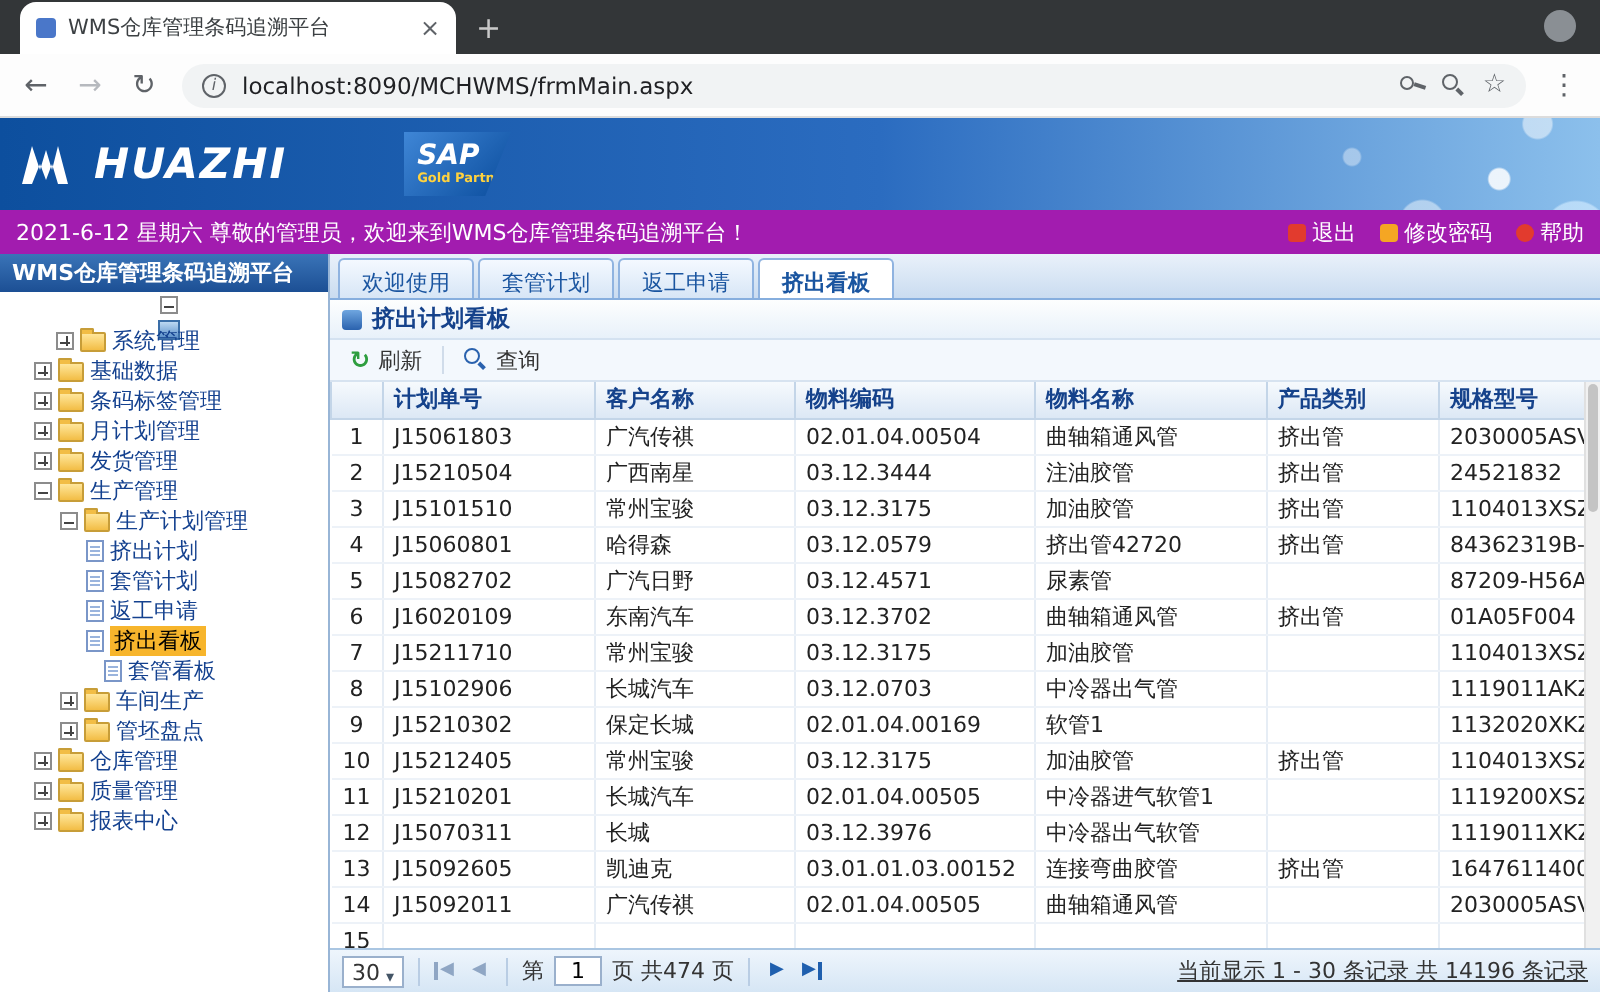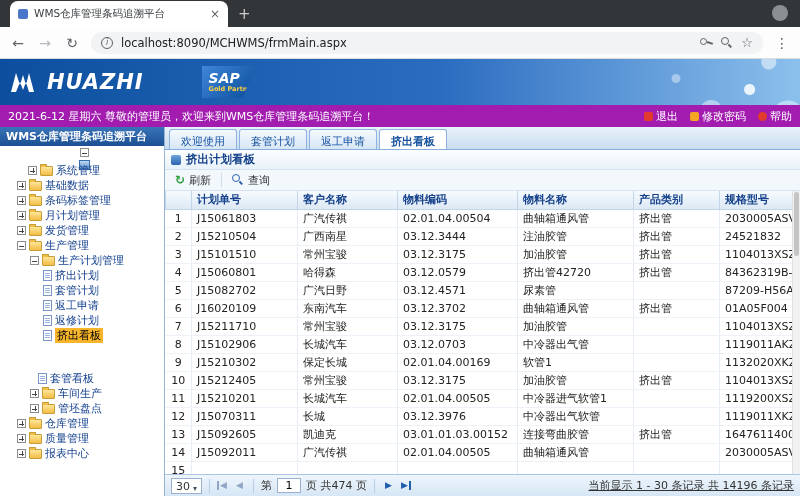--- a/index.html
+++ b/index.html
@@ -231,29 +231,25 @@
           <span class="tree-label">挤出计划</span>
         </div>
         <div class="tree-row" style="padding-left: 43px;">
           <span class="ic-doc"></span>
           <span class="tree-label">套管计划</span>
         </div>
         <div class="tree-row" style="padding-left: 43px;">
           <span class="ic-doc"></span>
           <span class="tree-label">返工申请</span>
         </div>
-        <div class="tree-row" style="padding-left: 43px;">
-          <span class="ic-doc"></span>
-          <span class="tree-label">返修计划</span>
-        </div>
         <div class="tree-row selected" style="padding-left: 43px;">
           <span class="ic-doc"></span>
           <span class="tree-label">挤出看板</span>
         </div>
-        <div class="tree-row" style="padding-left: 38px; margin-top: 28px;">
+        <div class="tree-row" style="padding-left: 52px;">
           <span class="ic-doc"></span>
           <span class="tree-label">套管看板</span>
         </div>
         <div class="tree-row" style="padding-left: 30px;">
           <span class="ic-exp plus"></span>
           <span class="ic-folder"></span>
           <span class="tree-label">车间生产</span>
         </div>
         <div class="tree-row" style="padding-left: 30px;">
           <span class="ic-exp plus"></span>

